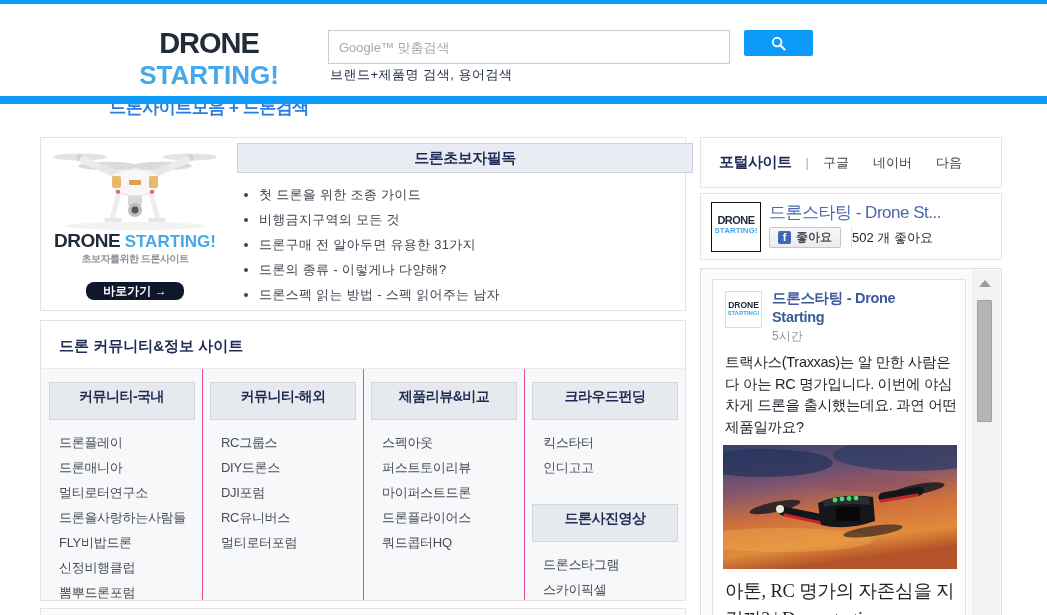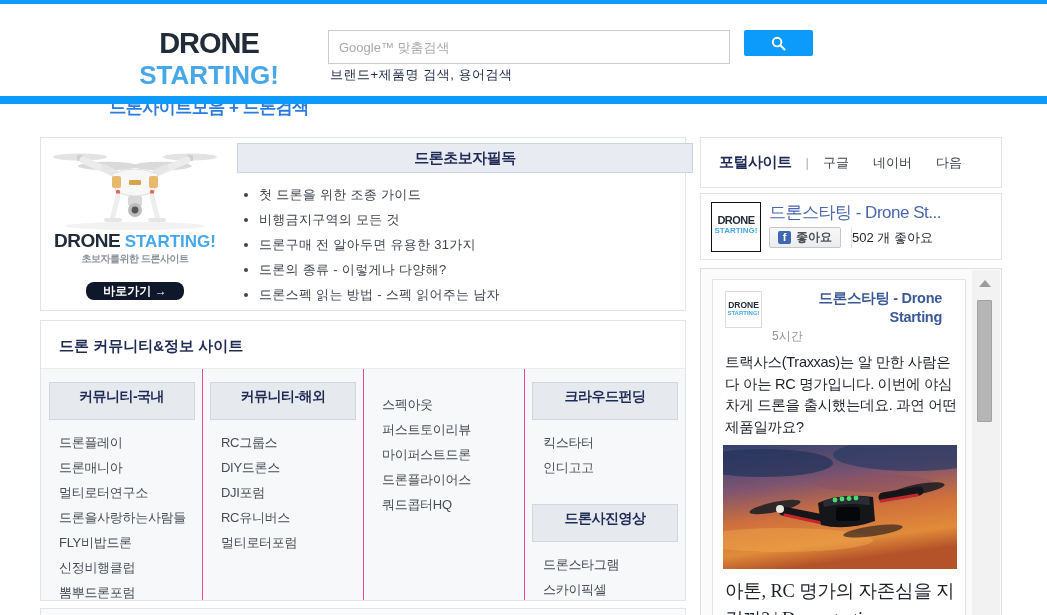--- a/index.html
+++ b/index.html
@@ -68,21 +68,21 @@
 
   
   .feed-box { left:700px; top:268px; width:302px; height:360px; border:1px solid #dfdfdf; background:#fbfbfb; overflow:hidden; }
   .scroll-strip { position:absolute; right:1px; top:1px; width:28px; height:358px; background:#f2f2f2; }
   .scroll-up { position:absolute; left:7px; top:10px; width:0; height:0; border-left:6px solid transparent; border-right:6px solid transparent; border-bottom:7px solid #9b9b9b; cursor:pointer; }
   .scroll-thumb { position:absolute; left:5px; top:30px; width:15px; height:122px; background:#b5b5b5; border:1px solid #a2a2a2; border-radius:1px; cursor:pointer; }
   .feed-card { position:absolute; left:11px; top:10px; width:254px; height:400px; background:#fff; border:1px solid #e3e3e3; }
   .avatar { position:absolute; left:12px; top:11px; width:37px; height:37px; border:1px solid #dcdcdc; background:#fff; text-align:center; padding-top:8px; cursor:pointer; }
   .avatar .d { display:block; font-size:8.5px; font-weight:900; color:#222b38; }
   .avatar .s { display:block; font-size:6px; font-weight:700; color:#47a8e9; }
-  .feed-author { position:absolute; left:59px; top:9px; width:170px; font-size:14.5px; font-weight:700; color:#3b5998; line-height:19px; letter-spacing:-0.3px; cursor:pointer;text-align:right; }
+  .feed-author { position:absolute; left:59px; top:9px; width:170px; font-size:14.5px; font-weight:700; color:#3b5998; line-height:19px; letter-spacing:-0.3px; cursor:pointer; }
   .feed-time { position:absolute; left:59px; top:48px; font-size:12px; color:#90949c; cursor:pointer; }
   .feed-text { position:absolute; left:12px; top:72px; width:234px; font-size:14.5px; color:#1d2129; line-height:21.5px; letter-spacing:-0.3px; }
   .feed-image { position:absolute; left:10px; top:165px; width:234px; height:124px; overflow:hidden; cursor:pointer; }
   .feed-link-title { position:absolute; left:12px; top:297px; width:236px; font-family:"Liberation Serif","DejaVu Serif",serif; font-size:18.5px; color:#1d2129; line-height:28px; letter-spacing:-0.2px; cursor:pointer; }
 </style>
 </head>
 <body>
 
 <div class="abs top-strip"></div>
 
@@ -161,20 +161,21 @@
       <div class="col-header">커뮤니티-해외</div>
       <ul>
         <li>RC그룹스</li>
         <li>DIY드론스</li>
         <li>DJI포럼</li>
         <li>RC유니버스</li>
         <li>멀티로터포럼</li>
       </ul>
     </div>
     <div class="col">
+      <div class="col-header">제품리뷰&amp;비교</div>
       <ul>
         <li>스펙아웃</li>
         <li>퍼스트토이리뷰</li>
         <li>마이퍼스트드론</li>
         <li>드론플라이어스</li>
         <li>쿼드콥터HQ</li>
       </ul>
     </div>
     <div class="col">
       <div class="col-header">크라우드펀딩</div>

